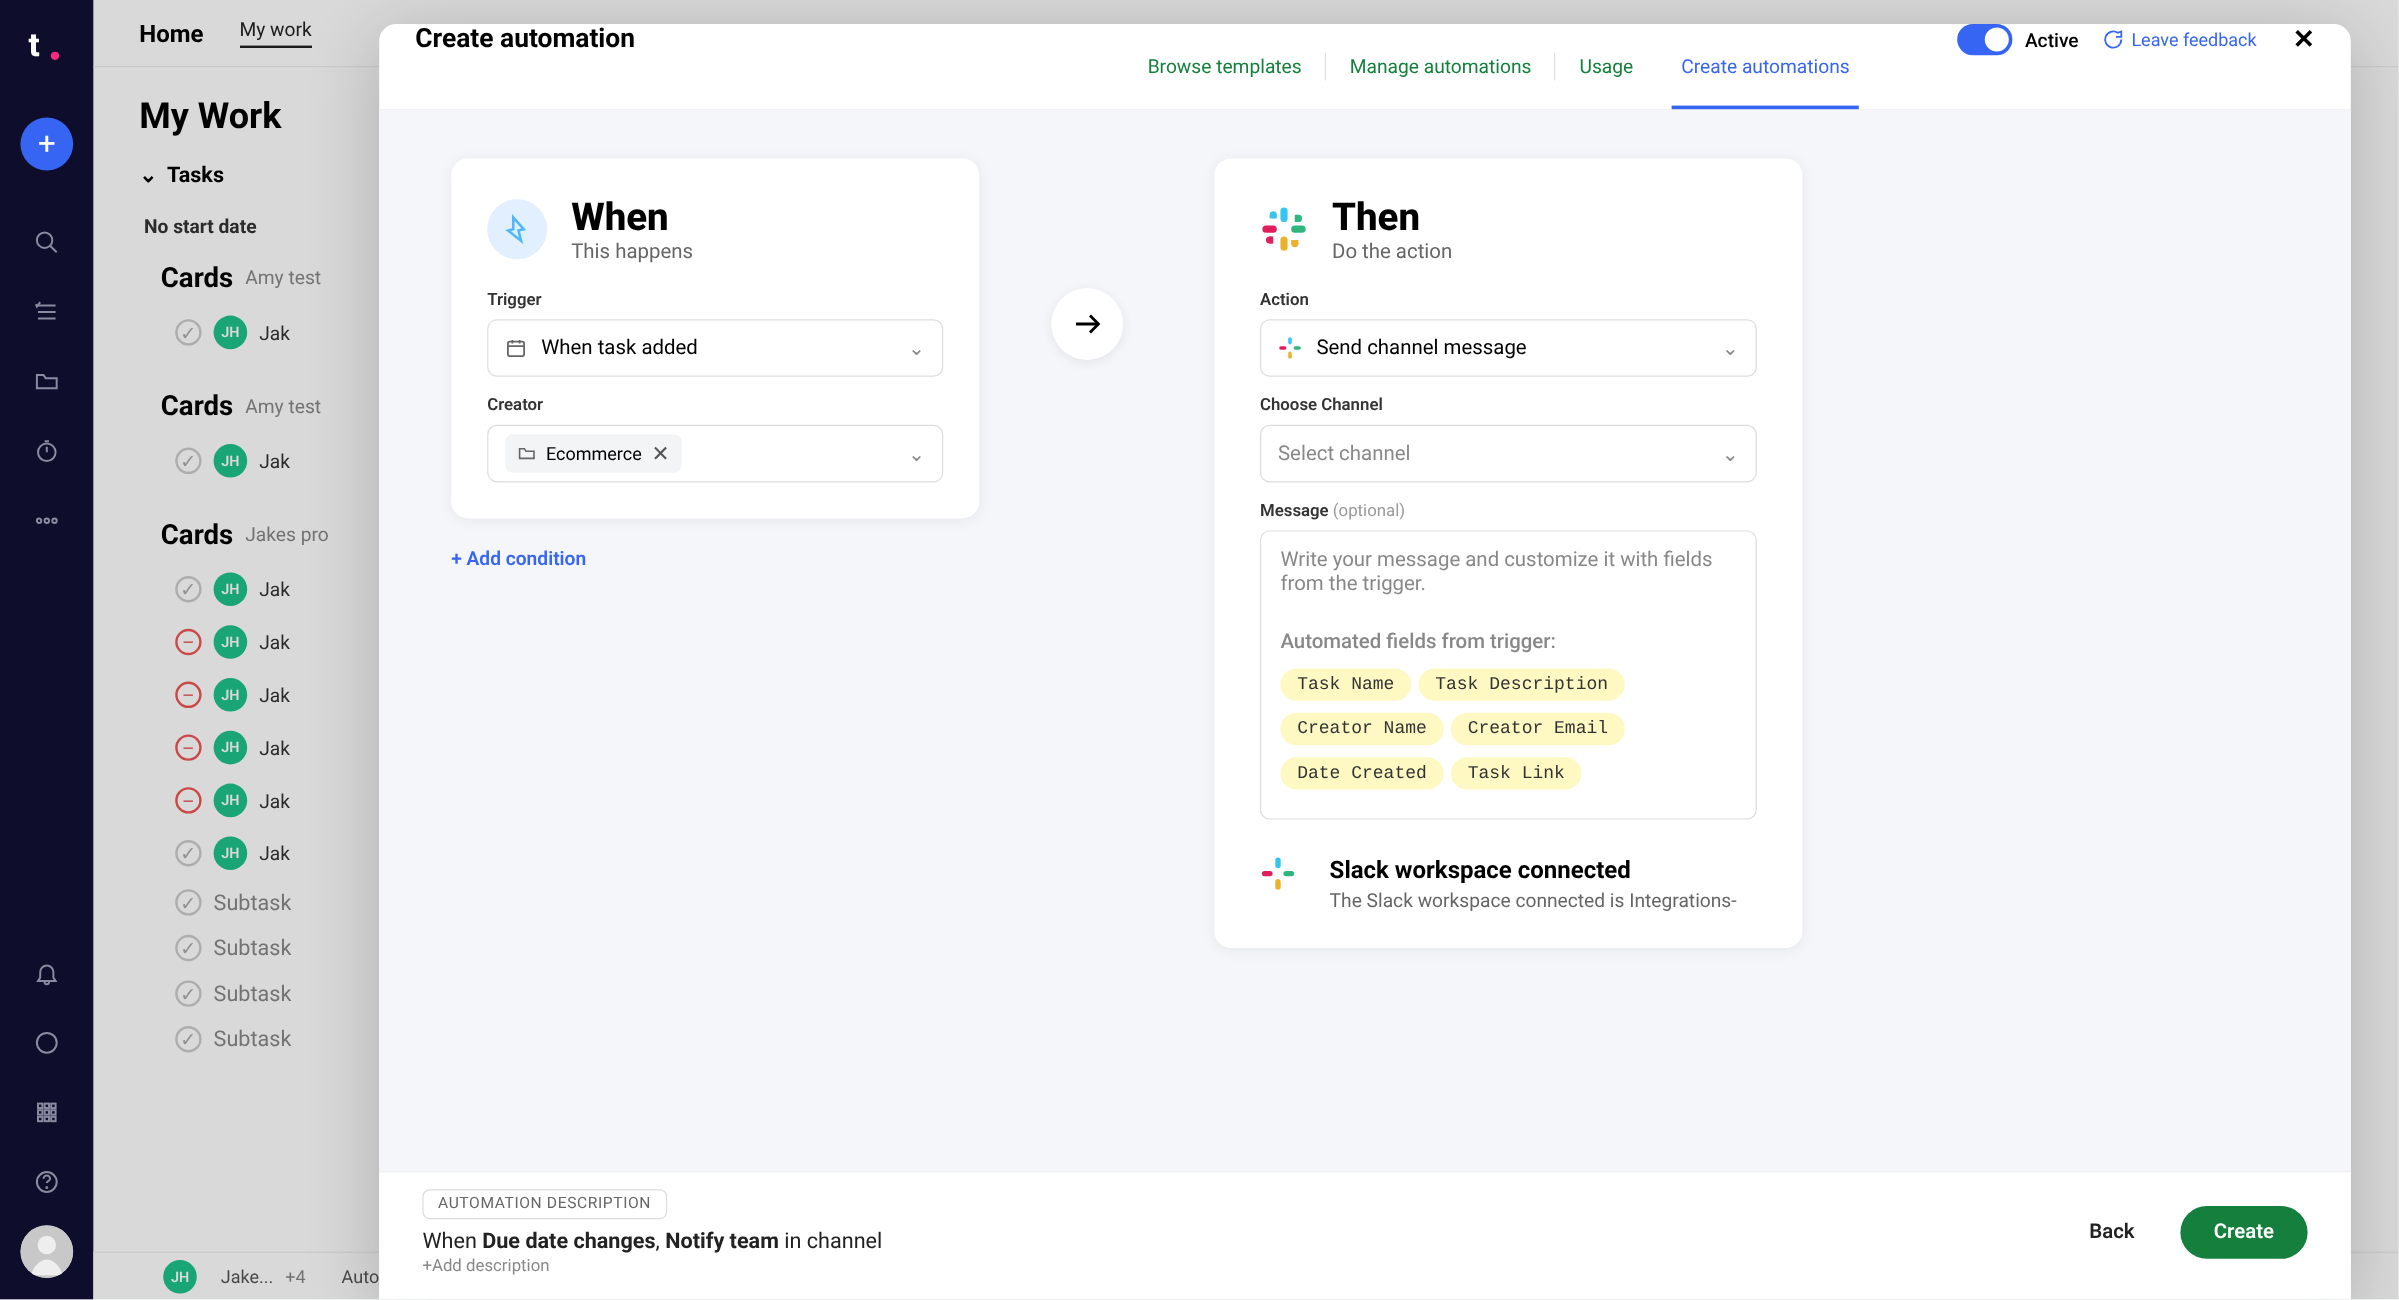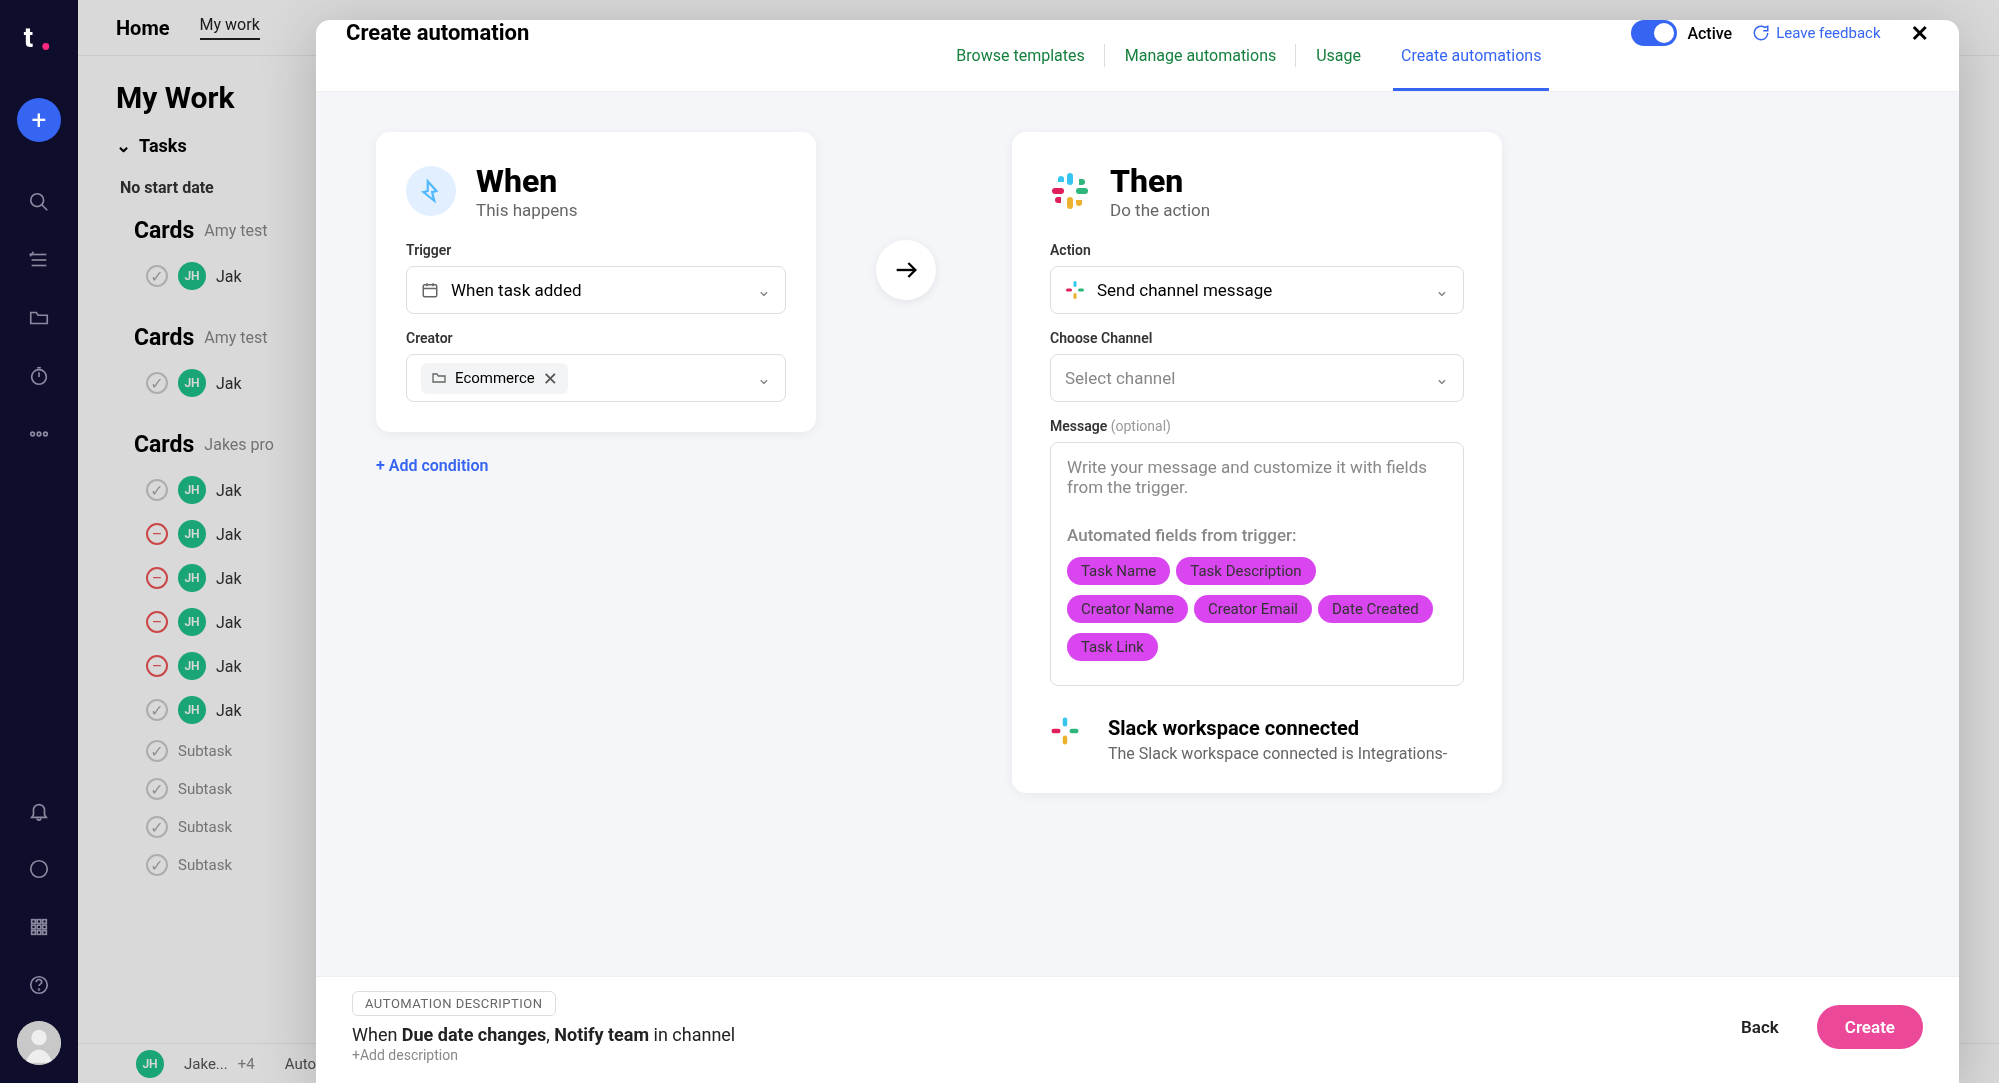--- a/index.html
+++ b/index.html
@@ -27,21 +27,21 @@
   .section-toggle { display: flex; align-items: center; padding: 6px 38px; font-weight: 700; font-size: 18px; gap: 8px; }
   .sub-title { font-weight: 700; font-size: 16px; color: #333; padding: 16px 42px 10px; }
   .card-row-head { display: flex; align-items: center; padding: 10px 56px; gap: 10px; }
   .card-row-head .label { font-weight: 700; font-size: 23px; }
   .card-row-head .sub { color: #888; font-size: 16px; }
   .task-row { display: flex; align-items: center; padding: 8px 68px; gap: 10px; }
   .task-check { width: 22px; height: 22px; border: 2px solid #ccc; border-radius: 50%; display: flex; align-items: center; justify-content: center; color: #aaa; }
   .task-check.red { border-color: #e55; color: #e55; }
   .task-av { width: 28px; height: 28px; border-radius: 50%; background: #1fc28c; color: #fff; font-size: 12px; font-weight: 600; display: flex; align-items: center; justify-content: center; }
   .task-name { color: #333; font-size: 16px; }
-  .task-sub { color: #888; font-size: 15px; }
+  .task-sub { color: #888; font-size: 18px; }
   
   
   .overlay { position: absolute; inset: 0; background: rgba(0,0,0,0.15); }
   
   
   .modal { position: absolute; left: 238px; right: 40px; top: 20px; bottom: 0; background: #fff; border-radius: 14px 14px 0 0; box-shadow: 0 10px 60px rgba(0,0,0,0.2); display: flex; flex-direction: column; overflow: hidden; }
   .modal-head { display: flex; align-items: flex-start; padding: 0 30px; height: 72px; border-bottom: 1px solid #eee; }
   .modal-title { font-size: 22px; font-weight: 700; }
   .modal-tabs { display: flex; margin-left: auto; height: 100%; }
   .modal-tab { padding: 0 20px; display: flex; align-items: center; font-size: 16px; color: #15803d; cursor: pointer; position: relative; }
@@ -78,35 +78,35 @@
   .arrow-circ { width: 60px; height: 60px; border-radius: 50%; background: #fff; box-shadow: 0 2px 10px rgba(0,0,0,0.08); display: flex; align-items: center; justify-content: center; align-self: start; margin-top: 108px; }
   
   .when-col { width: 440px; }
   .then-col { flex: 1; max-width: 490px; margin-left: 16px; }
   .then-card { padding: 30px 38px; }
   
   .slack-icon { width: 40px; height: 40px; }
   
   .textarea { border: 1px solid #ddd; border-radius: 8px; background: #fff; padding: 14px 16px; font-size: 17px; color: #888; min-height: 200px; }
   .support-head { color: #888; font-size: 17px; font-weight: 500; margin-top: 28px; margin-bottom: 12px; }
-  .field-chip { display: inline-block; background: #d946ef; color: #333; border-radius: 16px; padding: 5px 14px; font-size: 15px; margin: 0 6px 10px 0; cursor: pointer; }
+  .field-chip { display: inline-block; background: #fef9c3; color: #333; border-radius: 16px; padding: 5px 14px; font-size: 15px; margin: 0 6px 10px 0; cursor: pointer; font-family: Liberation Mono, monospace; }
   
   .conn-card { margin-top: 30px; display: flex; gap: 28px; }
   .conn-title { font-weight: 700; font-size: 20px; }
   .conn-sub { color: #666; font-size: 16px; margin-top: 4px; }
   
   
   .modal-foot { background: #fff; border-top: 1px solid #eee; padding: 14px 36px 20px; display: flex; align-items: center; }
   .desc-badge { display: inline-block; border: 1px solid #ddd; border-radius: 6px; padding: 4px 12px; font-size: 13px; color: #666; background: #fff; margin-bottom: 8px; letter-spacing: 0.5px; }
   .desc-line { font-size: 18px; color: #222; }
   .desc-line b { font-weight: 700; }
   .desc-add { color: #888; font-size: 14px; margin-top: 2px; cursor: pointer; }
   .foot-spacer { flex: 1; }
   .btn-back { font-size: 17px; font-weight: 600; color: #222; padding: 12px 18px; cursor: pointer; }
-  .btn-create { background: #ec4899; color: #fff; font-size: 17px; font-weight: 600; padding: 12px 28px; border-radius: 24px; cursor: pointer; margin-left: 20px; }
+  .btn-create { background: #15803d; color: #fff; font-size: 17px; font-weight: 600; padding: 12px 28px; border-radius: 24px; cursor: pointer; margin-left: 20px; }
 
   .bottom-task-bar { position:absolute; left:0; right:0; bottom:0; height:40px; background:#fff; border-top:1px solid #eee; display:flex; align-items:center; padding:0 68px; gap:10px; color:#555; font-size:15px; }
 </style>
 </head>
 <body>
 
 <div class="app">
 
   <div class="sidebar">
     <div class="logo">

